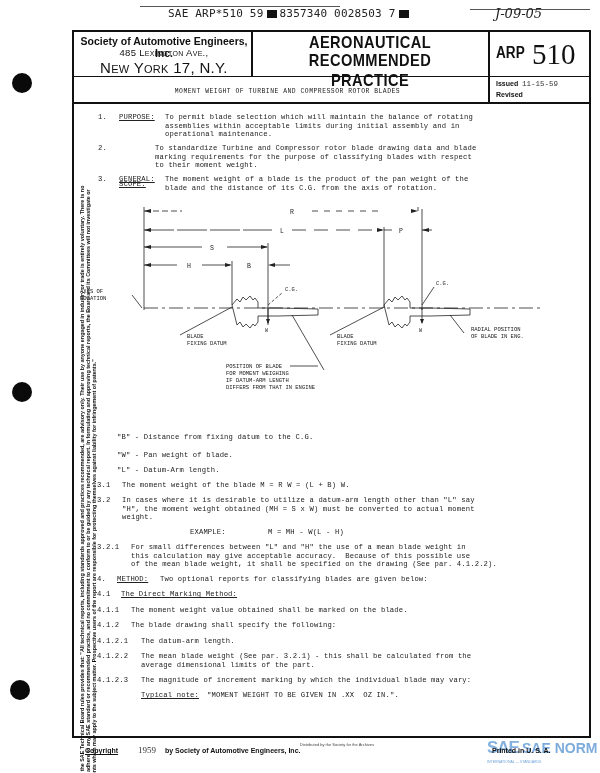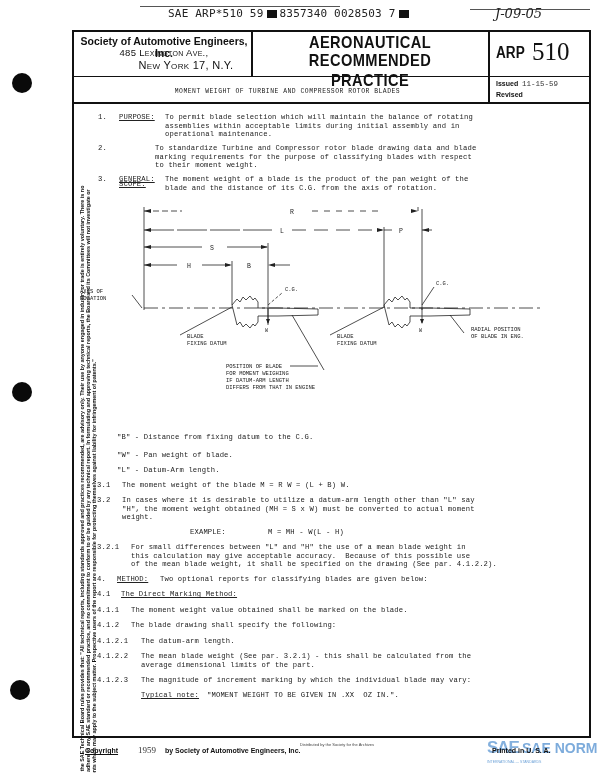--- a/index.html
+++ b/index.html
@@ -16,27 +16,27 @@
 
   
   #frame { left:72px; top:30px; width:519px; height:708px; border:2px solid #111; border-right:2px solid #111; box-sizing:border-box; }
   #hdr-row1 { left:72px; top:30px; width:519px; height:47px; border-bottom:1.5px solid #111; box-sizing:border-box; }
   #hdr-row2 { left:72px; top:77px; width:519px; height:27px; border-bottom:2px solid #111; box-sizing:border-box; }
   #v1 { left:251px; top:30px; width:1.5px; height:47px; background:#111; }
   #v2 { left:488px; top:30px; width:1.5px; height:74px; background:#111; }
 
   #org-name { left:78px; top:35px; width:172px; text-align:center; font-size:10.5px; font-weight:bold; }
   #org-addr1 { left:78px; top:47px; width:172px; text-align:center; font-size:9.5px; font-variant:small-caps; letter-spacing:0.3px; }
-  #org-addr2 { left:100px; top:59px; width:172px; text-align:center; font-size:11px; font-variant:small-caps; letter-spacing:0.3px; }
+  #org-addr2 { left:100px; top:59px; width:172px; font-size:15px; font-variant:small-caps; letter-spacing:0.3px; }
 
   #title1 { left:252px; top:33px; width:236px; text-align:center; font-size:17px; font-weight:bold; letter-spacing:0.5px; transform:scaleX(0.86); }
   #title2 { left:252px; top:51px; width:236px; text-align:center; font-size:17px; font-weight:bold; letter-spacing:0.5px; transform:scaleX(0.86); }
 
   #arp-prefix { left:496px; top:44px; font-size:16px; font-weight:bold; transform:scaleX(0.85); transform-origin:left; }
-  #arp-num { left:532px; top:38px; font-size:25px; }
+  #arp-num { left:532px; top:38px; font-size:29px; }
 
   #doc-title { left:90px; top:88px; width:395px; text-align:center; font-size:6.4px; letter-spacing:0.5px; color:#222; }
   #issued-label { left:496px; top:80px; font-size:7px; font-weight:bold; }
   #issued-date { left:522px; top:80px; font-size:7.5px; color:#333; }
   #revised-label { left:496px; top:91px; font-size:7px; font-weight:bold; }
 
   
   .para { font-size:7.2px; line-height:8.5px; color:#222; white-space:pre; letter-spacing:0.15px; }
   .ul { text-decoration:underline; }
 

